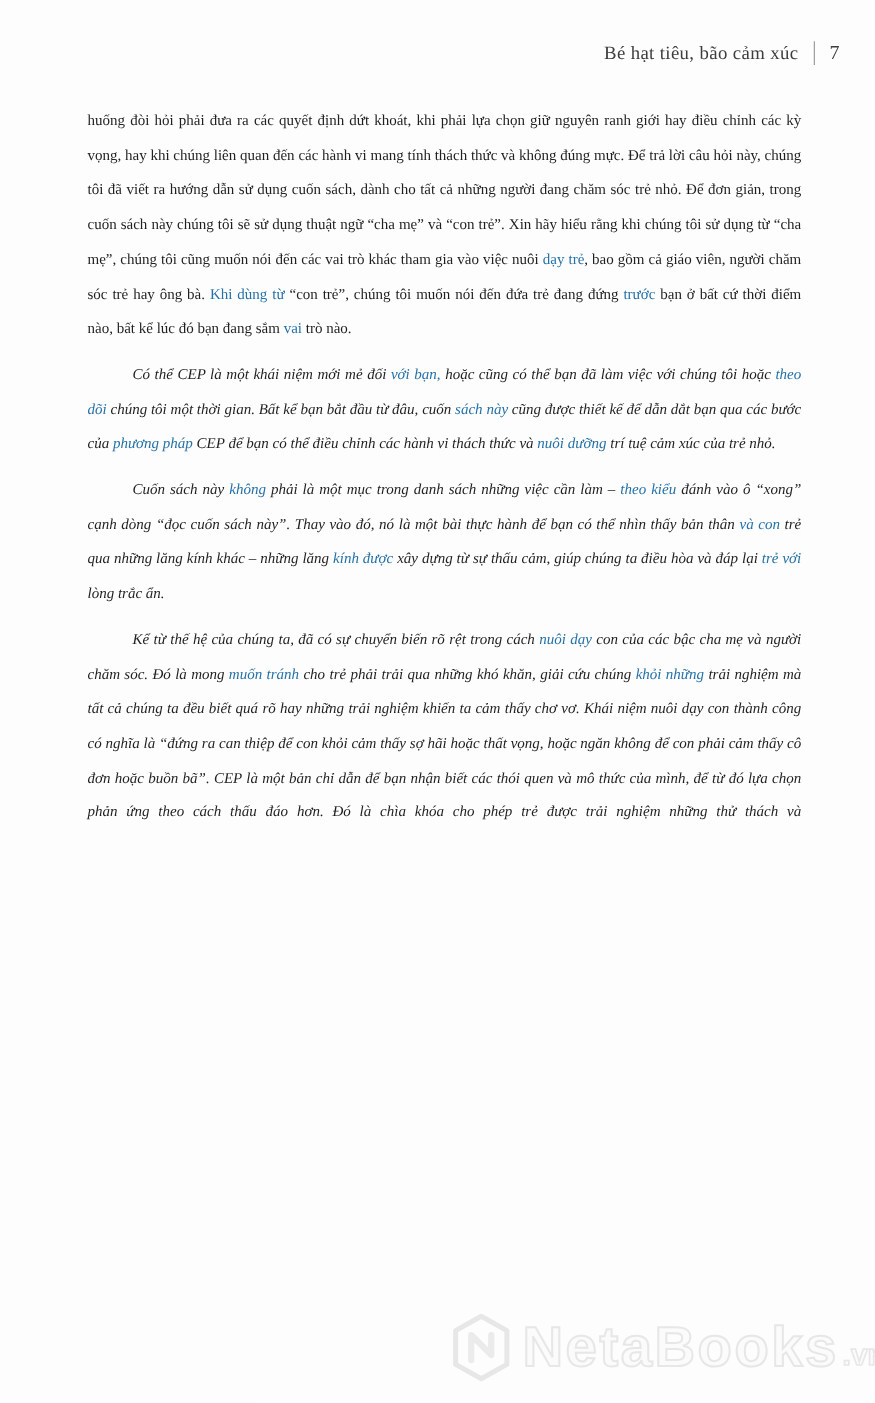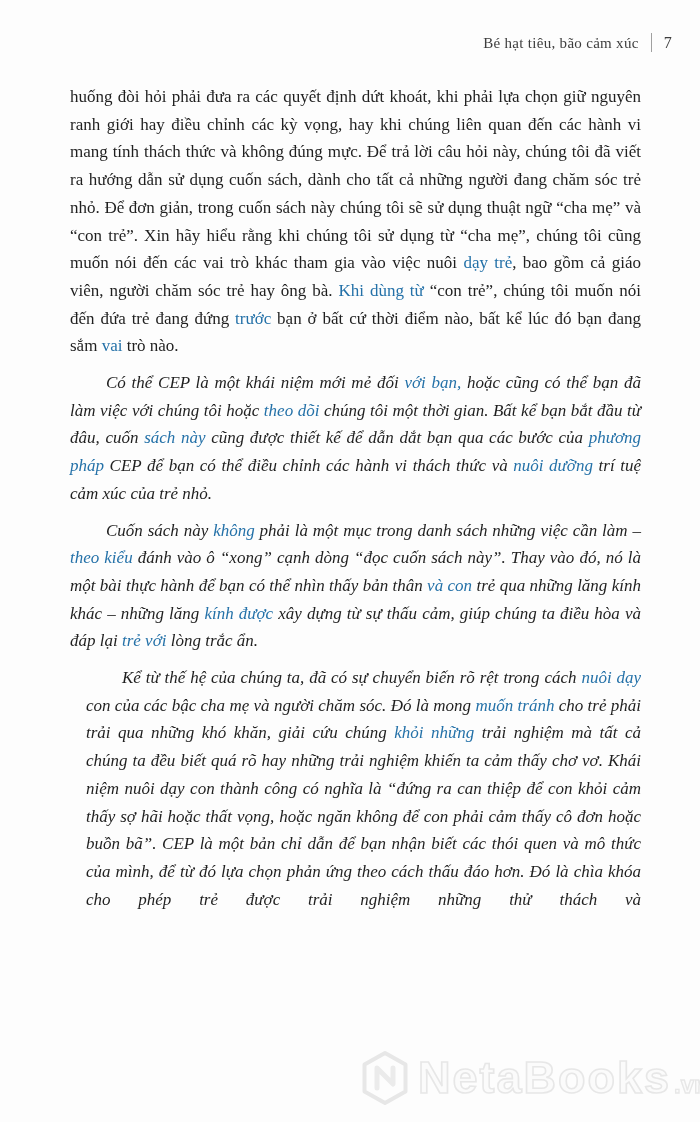--- a/index.html
+++ b/index.html
@@ -30,28 +30,28 @@
     background: #a0a0a0;
   }
   .header .pagenum { font-size: 16px; }
 
   
   .text-block {
     position: absolute;
     left: 70px;
     top: 83px;
     width: 571px;
-    font-size: 17px;
+    font-size: 12px;
     line-height: 27.7px;
     color: var(--text-color, #1f1f1f);
     text-align: justify;
   }
   p.para { margin: 0 0 9px 0; }
   p.para.indent { text-indent: 36px; font-style: italic; }
-  p.para.cont { text-align-last: justify; margin-left: 16px; }
+  p.para.cont { text-align-last: justify; }
   .tint { color: var(--tint-color, #2471a8); }
 
   
   .watermark {
     position: absolute;
     left: 360px;
     top: 1050px;
     display: flex;
     align-items: center;
     white-space: nowrap;

